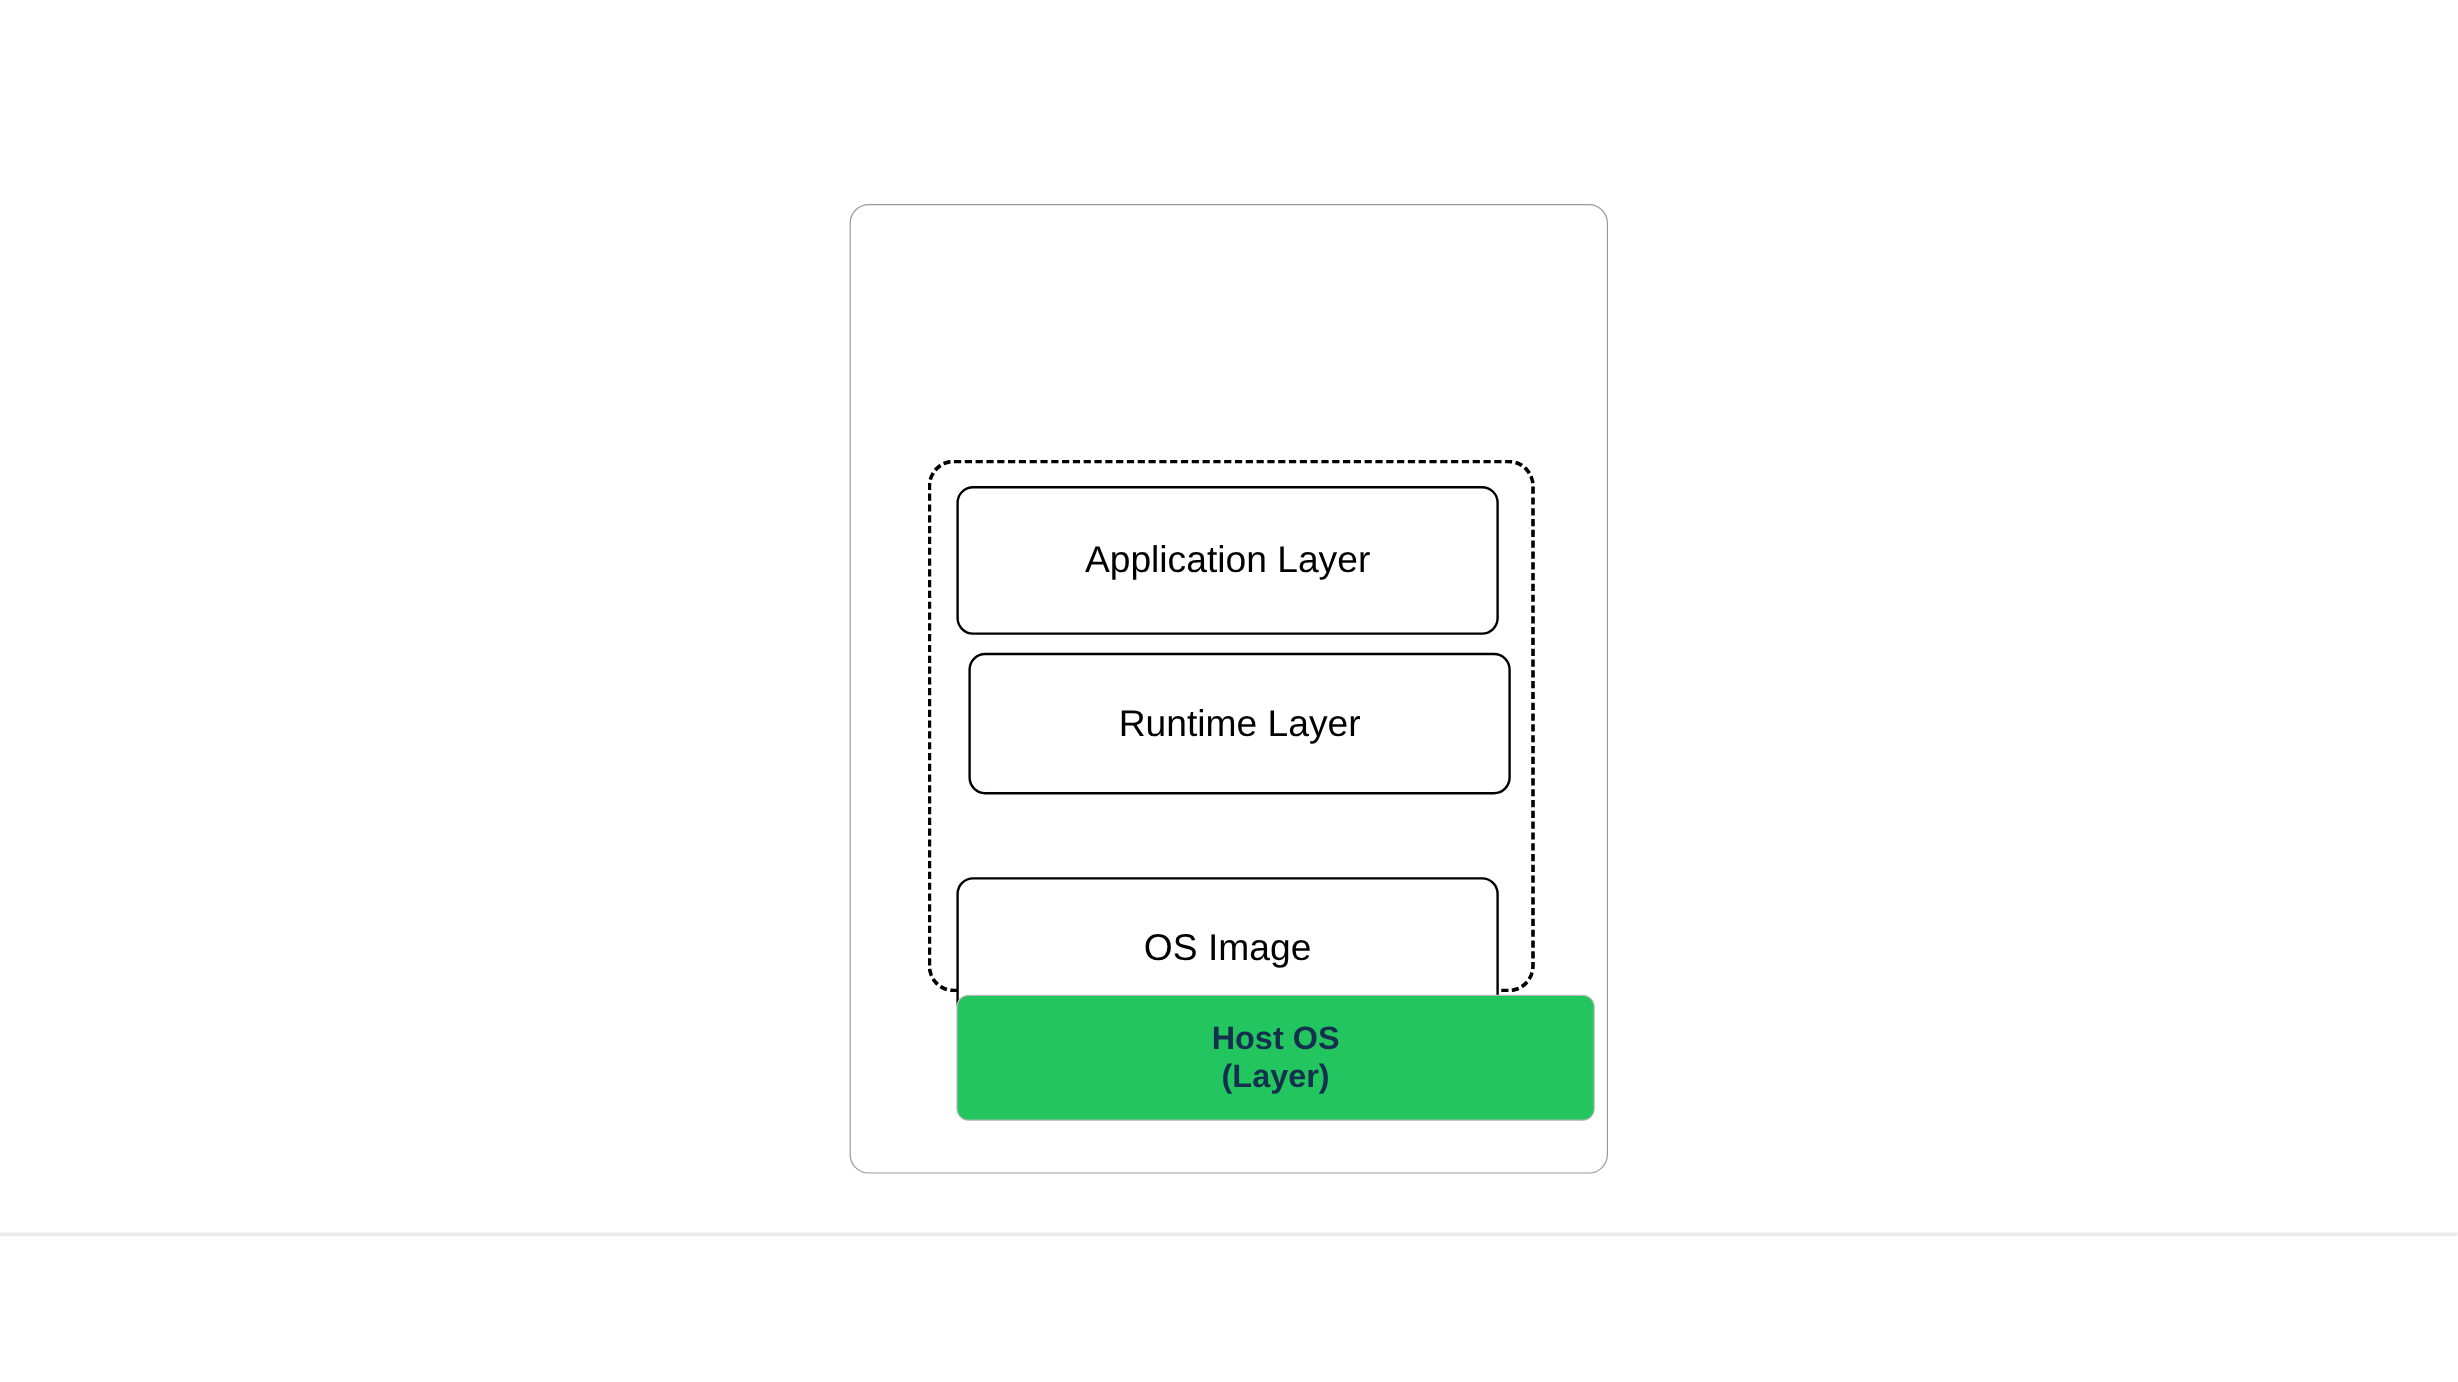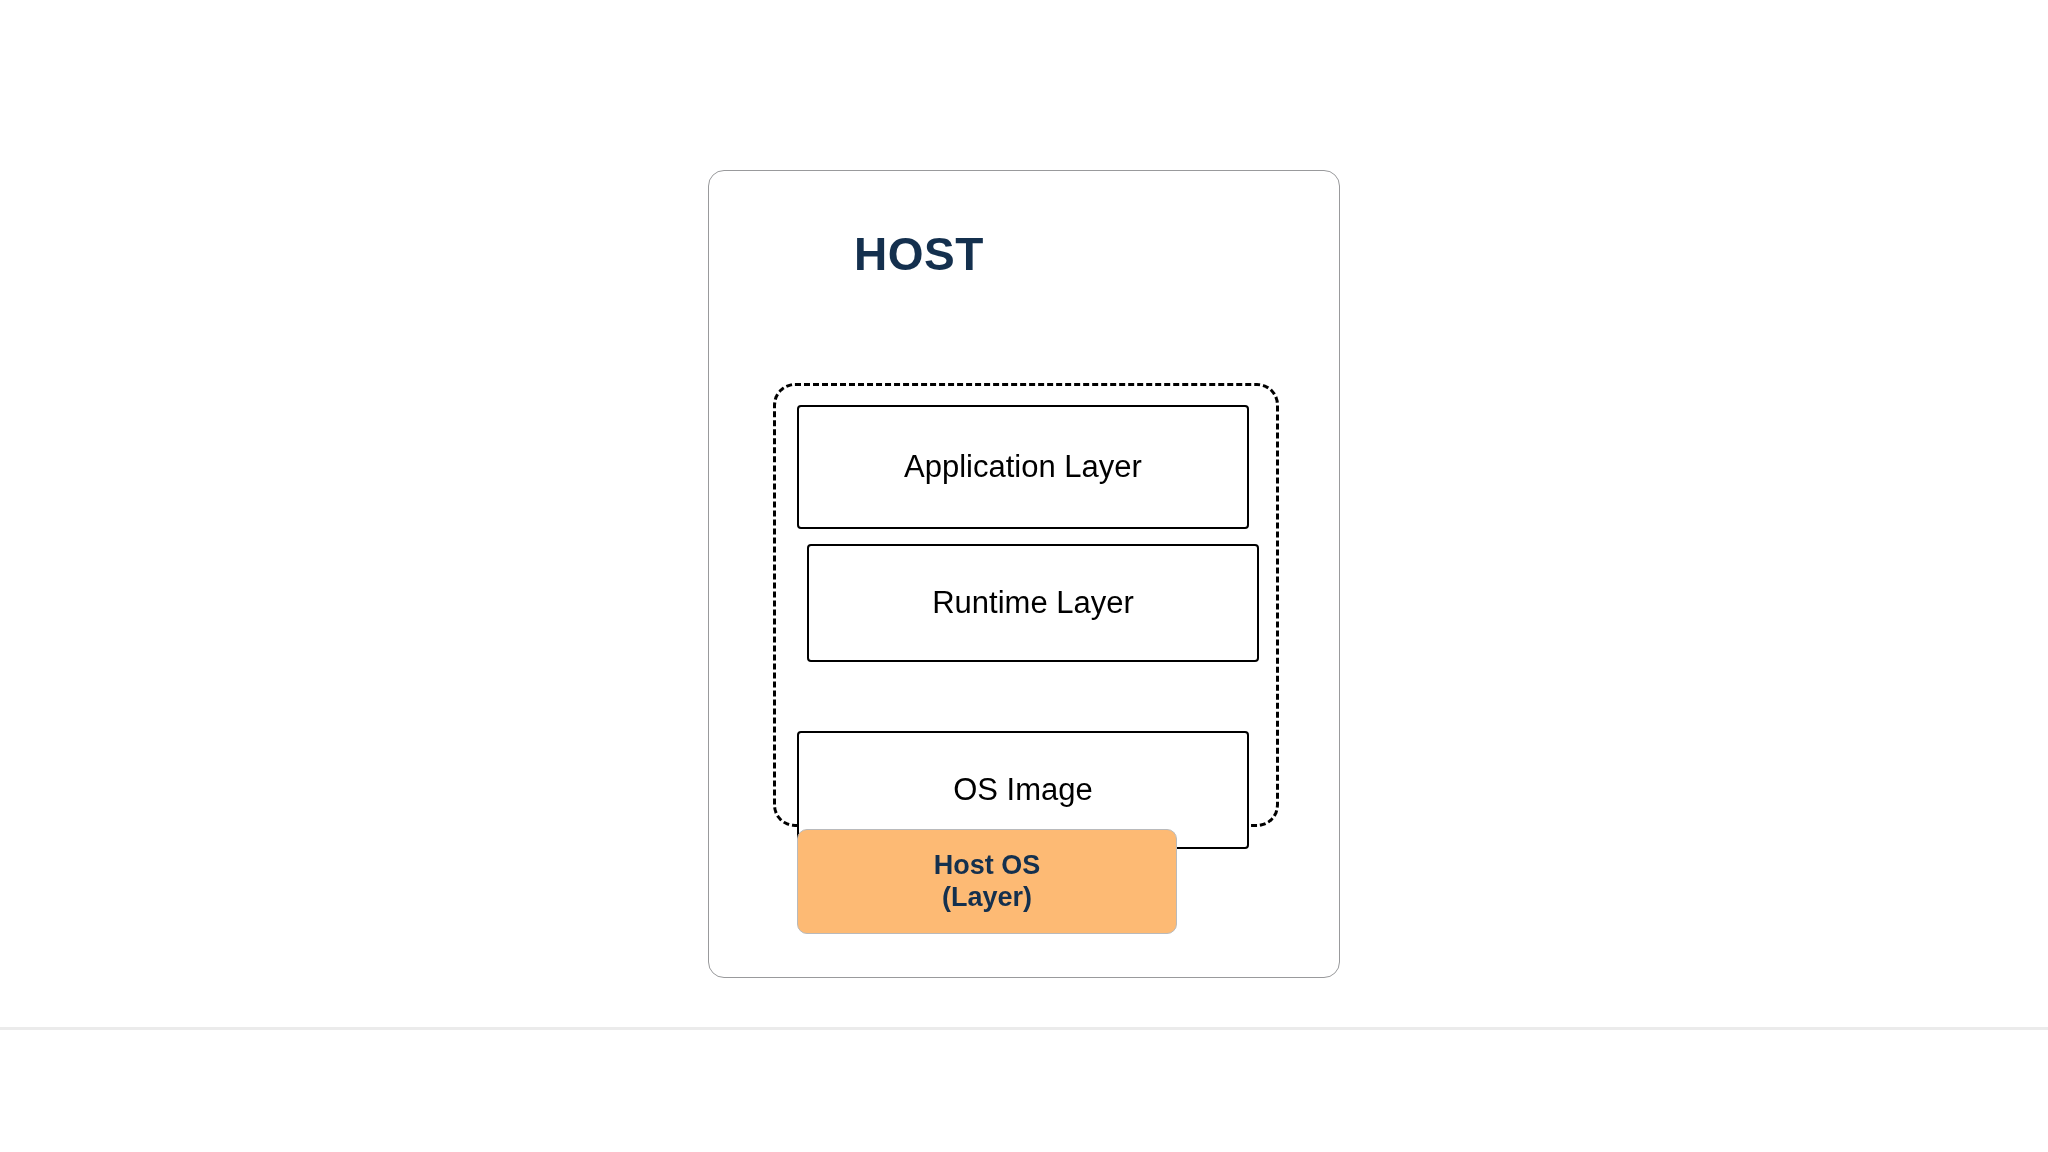--- a/index.html
+++ b/index.html
@@ -62,45 +62,45 @@
   }
 
   
   .layer-box {
     position: absolute;
     left: 88px;
     width: 452px;
     box-sizing: border-box;
     background: #ffffff;
     border: 2.6px solid #000000;
-    border-radius: 4px;
+    border-radius: 14px;
     display: flex;
     align-items: center;
     justify-content: center;
   }
   .layer-box .layer-label {
     font-size: 31px;
     color: #000000;
     line-height: 1.1;
     text-align: center;
   }
 
   .layer-app      { top: 234px;  height: 124px; }
   .layer-runtime  { top: 373px;  height: 118px; margin-left: 10px; }
   .layer-os       { top: 512px;  height: 118px; margin-top: 48px; }
 
   
   .hostos-box {
     position: absolute;
     left: 88px;
     top: 658px;
-    width: 380px;
+    width: 532px;
     height: 105px;
     box-sizing: border-box;
-    background: #fdba74;
+    background: #22c55e;
     border: 1.8px solid #b9babc;
     border-radius: 10px;
     display: flex;
     flex-direction: column;
     align-items: center;
     justify-content: center;
   }
   .hostos-box .hostos-line {
     font-size: 27px;
     font-weight: bold;
@@ -128,21 +128,20 @@
     background: #ffffff;
   }
 </style>
 </head>
 <body>
 
 <div class="slide">
 
   <div class="host-card">
 
-    <div class="host-title">HOST</div>
 
     <div class="image-group"></div>
 
     <div class="layer-box layer-app">
       <span class="layer-label">Application Layer</span>
     </div>
 
     <div class="layer-box layer-runtime">
       <span class="layer-label">Runtime Layer</span>
     </div>

